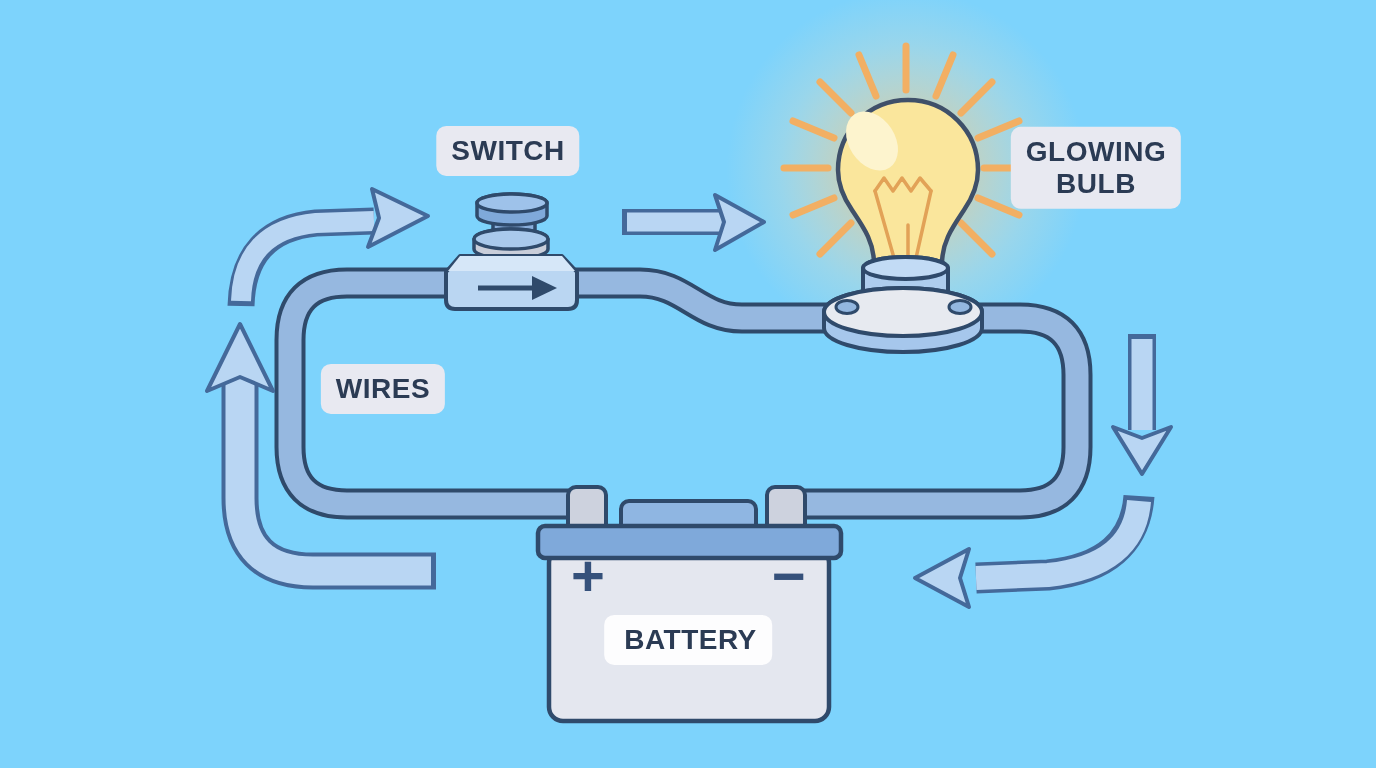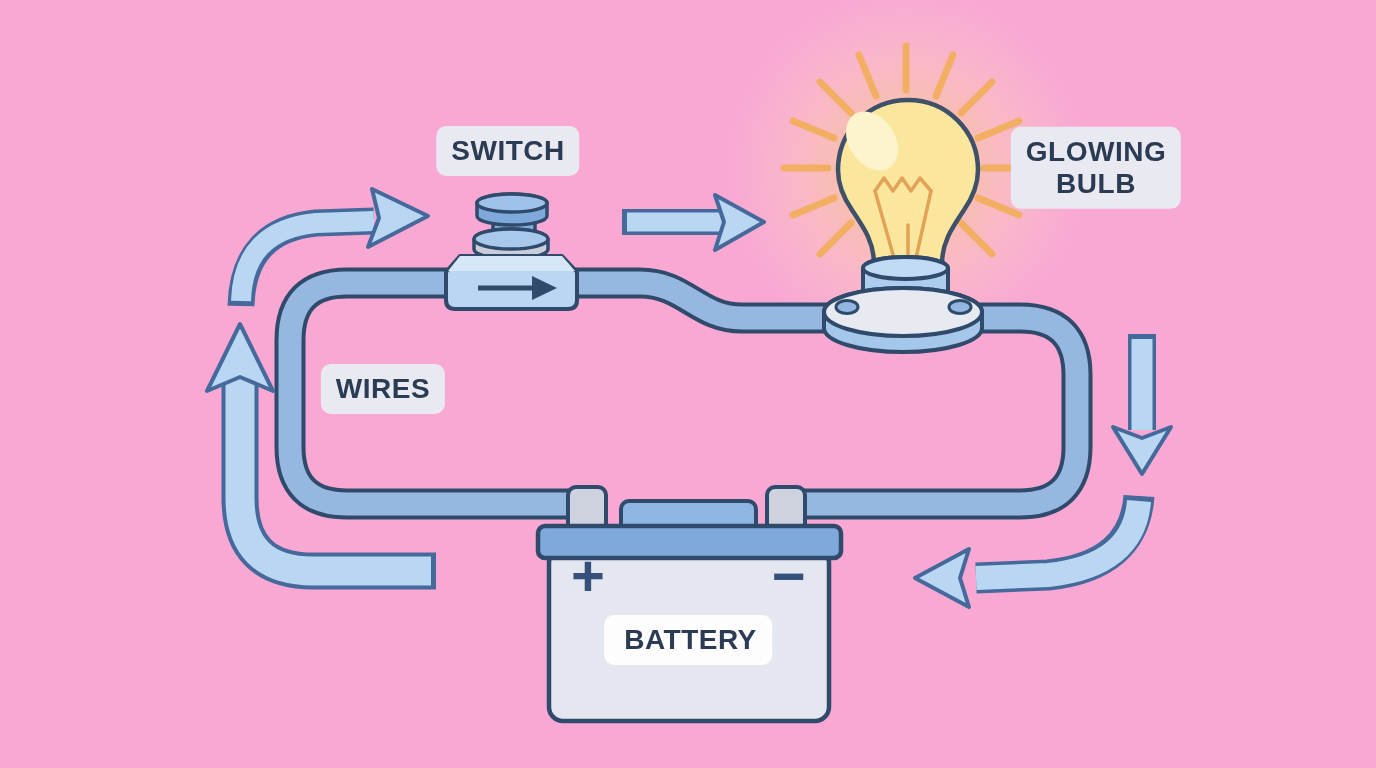--- a/index.html
+++ b/index.html
@@ -4,21 +4,21 @@
 <style>
   html, body { margin: 0; padding: 0; }
   body {
     font-family: "Liberation Sans", sans-serif;
     background: #F8F5E4;
   }
   .stage {
     position: relative;
     width: 1376px;
     height: 768px;
-    background: #f9a8d4;
+    background: #7dd3fc;
     overflow: hidden;
   }
   .stage svg { position: absolute; left: 0; top: 0; }
   .label {
     position: absolute;
     transform: translate(-50%, -50%);
     background: #E8E9F1;
     color: #2B3B54;
     font-weight: 700;
     font-size: 28px;

